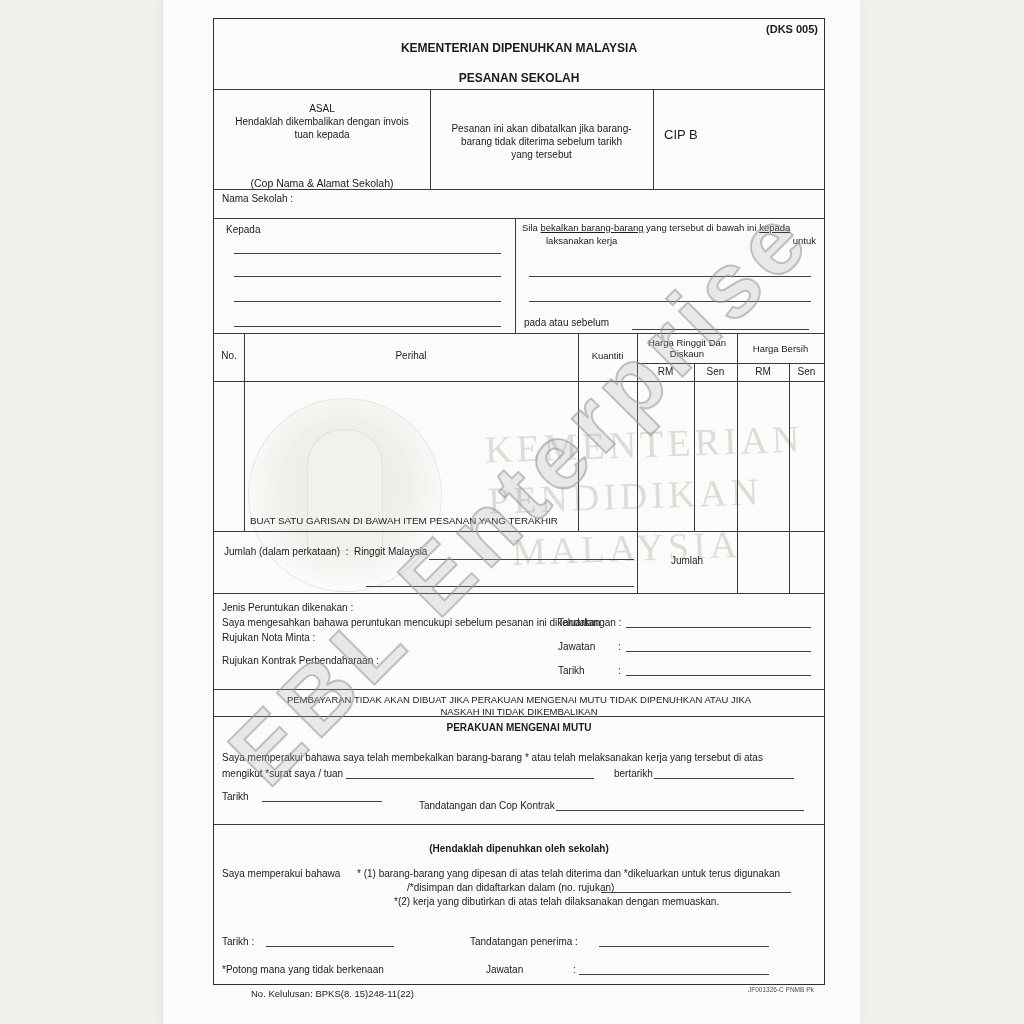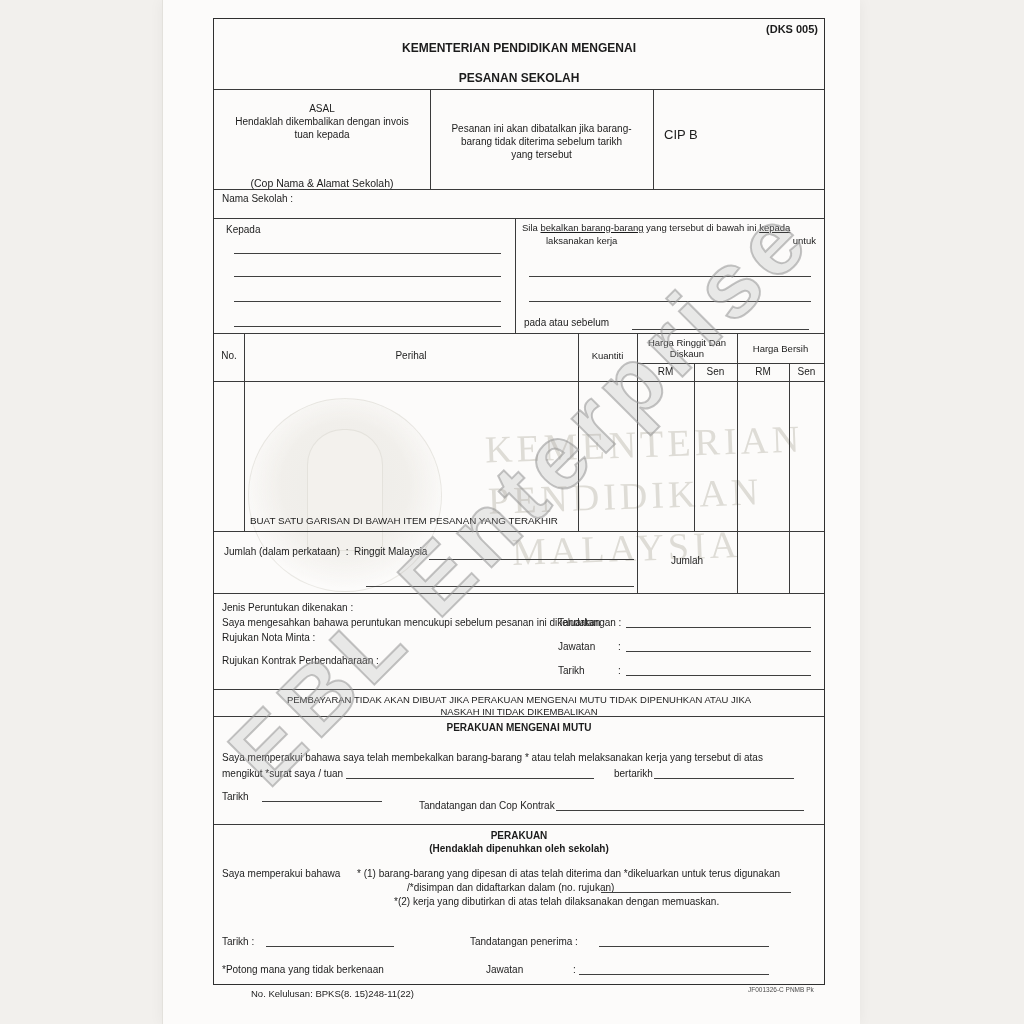--- a/index.html
+++ b/index.html
@@ -36,21 +36,21 @@
       <div class="crest-inner"></div>
     </div>
     <div class="ghost-text" style="position:absolute;left:485px;top:418px;">KEMENTERIAN</div>
     <div class="ghost-text" style="position:absolute;left:488px;top:470px;">PENDIDIKAN</div>
     <div class="ghost-text" style="position:absolute;left:512px;top:522px;">MALAYSIA</div>
   </div>
 
   <div id="form">
 
     <div class="t b" style="right:6px;top:4px;font-size:11px;">(DKS 005)</div>
-    <div class="t b c" style="left:0;width:610px;top:22px;font-size:12px;">KEMENTERIAN PENDIDIKAN MENGENAI</div>
+    <div class="t b c" style="left:0;width:610px;top:22px;font-size:12px;">KEMENTERIAN DIPENUHKAN MALAYSIA</div>
     <div class="t b c" style="left:0;width:610px;top:52px;font-size:12px;">PESANAN SEKOLAH</div>
     <div class="hl" style="left:0;top:70px;width:610px;"></div>
 
     <div class="vl" style="left:216px;top:70px;height:100px;"></div>
     <div class="vl" style="left:439px;top:70px;height:100px;"></div>
     <div class="hl" style="left:0;top:170px;width:610px;"></div>
     <div class="t c" style="left:0;width:216px;top:84px;">ASAL</div>
     <div class="t c" style="left:0;width:216px;top:97px;">Hendaklah dikembalikan dengan invois</div>
     <div class="t c" style="left:0;width:216px;top:110px;">tuan kepada</div>
     <div class="t c" style="left:0;width:216px;top:158px;font-size:10.5px;">(Cop Nama &amp; Alamat Sekolah)</div>
@@ -132,21 +132,20 @@
     <div class="t" style="left:8px;top:749px;">mengikut *surat saya / tuan</div>
     <div class="ul" style="left:132px;top:759px;width:248px;"></div>
     <div class="t" style="left:400px;top:749px;">bertarikh</div>
     <div class="ul" style="left:440px;top:759px;width:140px;"></div>
     <div class="t" style="left:8px;top:772px;">Tarikh</div>
     <div class="ul" style="left:48px;top:782px;width:120px;"></div>
     <div class="t" style="left:205px;top:781px;">Tandatangan dan Cop Kontrak</div>
     <div class="ul" style="left:342px;top:791px;width:248px;"></div>
     <div class="hl" style="left:0;top:805px;width:610px;"></div>
 
-    <div class="t b c" style="left:0;width:610px;top:811px;">PERAKUAN</div>
     <div class="t b c" style="left:0;width:610px;top:824px;">(Hendaklah dipenuhkan oleh sekolah)</div>
     <div class="t" style="left:8px;top:849px;">Saya memperakui bahawa</div>
     <div class="t" style="left:143px;top:849px;">* (1) barang-barang yang dipesan di atas telah diterima dan *dikeluarkan untuk terus digunakan</div>
     <div class="t" style="left:193px;top:863px;">/*disimpan dan didaftarkan dalam (no. rujukan)</div>
     <div class="ul" style="left:387px;top:873px;width:190px;"></div>
     <div class="t" style="left:180px;top:877px;">*(2) kerja yang dibutirkan di atas telah dilaksanakan dengan memuaskan.</div>
     <div class="t" style="left:8px;top:917px;">Tarikh :</div>
     <div class="ul" style="left:52px;top:927px;width:128px;"></div>
     <div class="t" style="left:256px;top:917px;">Tandatangan penerima :</div>
     <div class="ul" style="left:385px;top:927px;width:170px;"></div>

